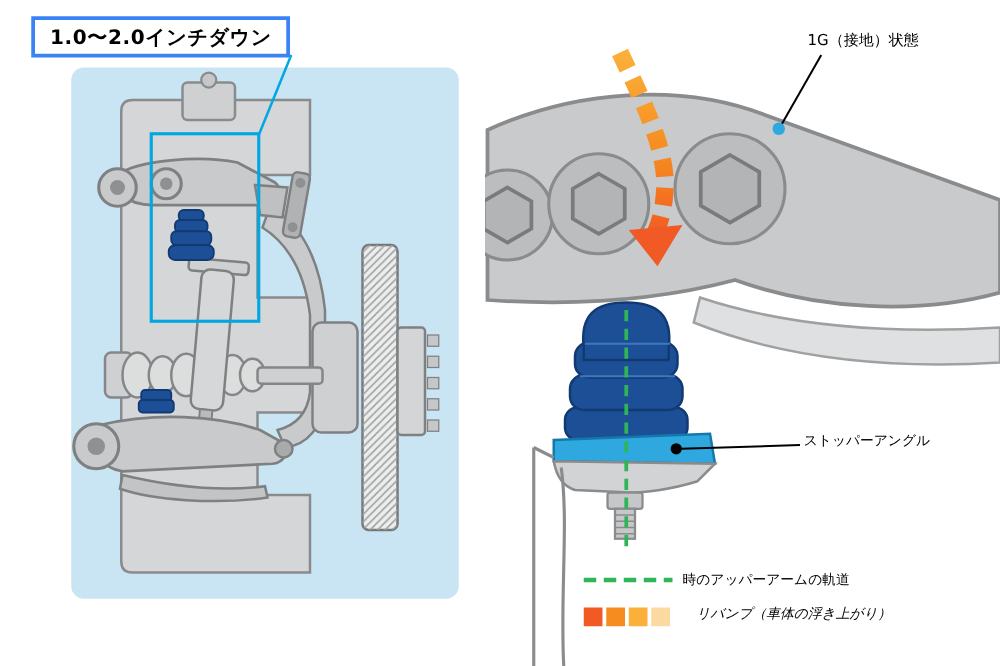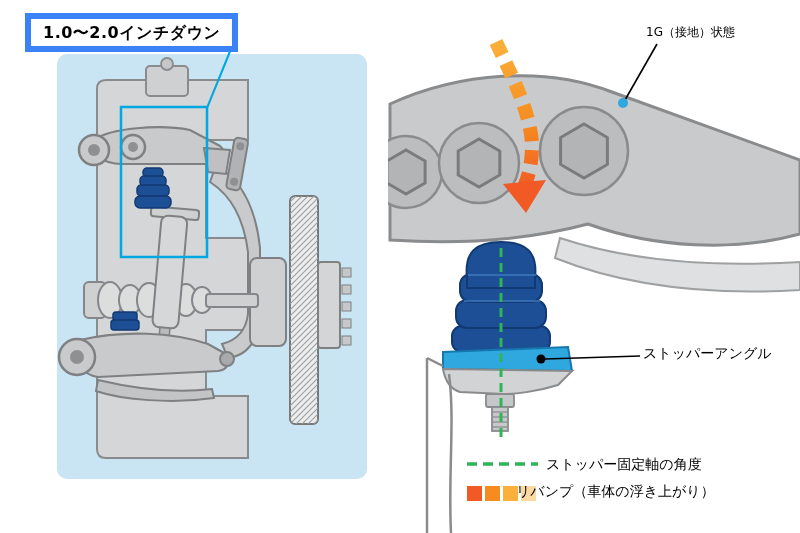--- a/index.html
+++ b/index.html
@@ -2,30 +2,30 @@
 <html><head>
 <meta charset="utf-8">
 <style>
   html,body{margin:0;padding:0;background:#fff;}
   .canvas{
     position:relative;width:800px;height:533px;background:#fff;overflow:hidden;
     font-family:"DejaVu Sans",sans-serif;color:#000;
   }
   .art{position:absolute;left:0;top:0;}
   .callout-box{
-    position:absolute;left:25px;top:13px;background:#fff;border:6px solid #3b82f6;
+    position:absolute;left:25px;top:13px;background:#fff;border:3px solid #3b82f6;
     padding:2px 12px;font-size:16px;font-weight:bold;letter-spacing:0.5px;line-height:23px;
     white-space:nowrap;
   }
-  .lbl{position:absolute;font-size:14px;font-weight:500;white-space:nowrap;line-height:20px;}
+  .lbl{position:absolute;font-size:11px;font-weight:500;white-space:nowrap;line-height:20px;}
   .lbl-state{left:646px;top:22px;font-size:12px;}
   .lbl-plate{left:643px;top:343px;}
   .lbl-plate .indent{padding-left:14px;}
   .lbl-axis{left:546px;top:454px;}
-  .lbl-rebound{left:516px;top:480px;line-height:22px;}
+  .lbl-rebound{left:557px;top:480px;line-height:22px;font-style:italic;}
 </style>
 </head>
 <body>
 
 <div class="canvas">
 
   <svg class="art" width="800" height="533" viewBox="0 0 800 533">
     <defs>
       <linearGradient id="orangeGrad" x1="0" y1="0" x2="0" y2="1">
         <stop offset="0" stop-color="#FBB03B"></stop>
@@ -195,19 +195,19 @@
   </svg>
 
   <div class="callout-box">1.0〜2.0インチダウン</div>
 
   <div class="lbl lbl-state">1G（接地）状態</div>
 
   <div class="lbl lbl-plate">
     <div>ストッパーアングル</div>
   </div>
 
-  <div class="lbl lbl-axis">ストッパー固定軸の角度</div>
+  <div class="lbl lbl-axis">時のアッパーアームの軌道</div>
 
   <div class="lbl lbl-rebound">
     <div>リバンプ（車体の浮き上がり）</div>
   </div>
 
 </div>
 
 </body></html>

